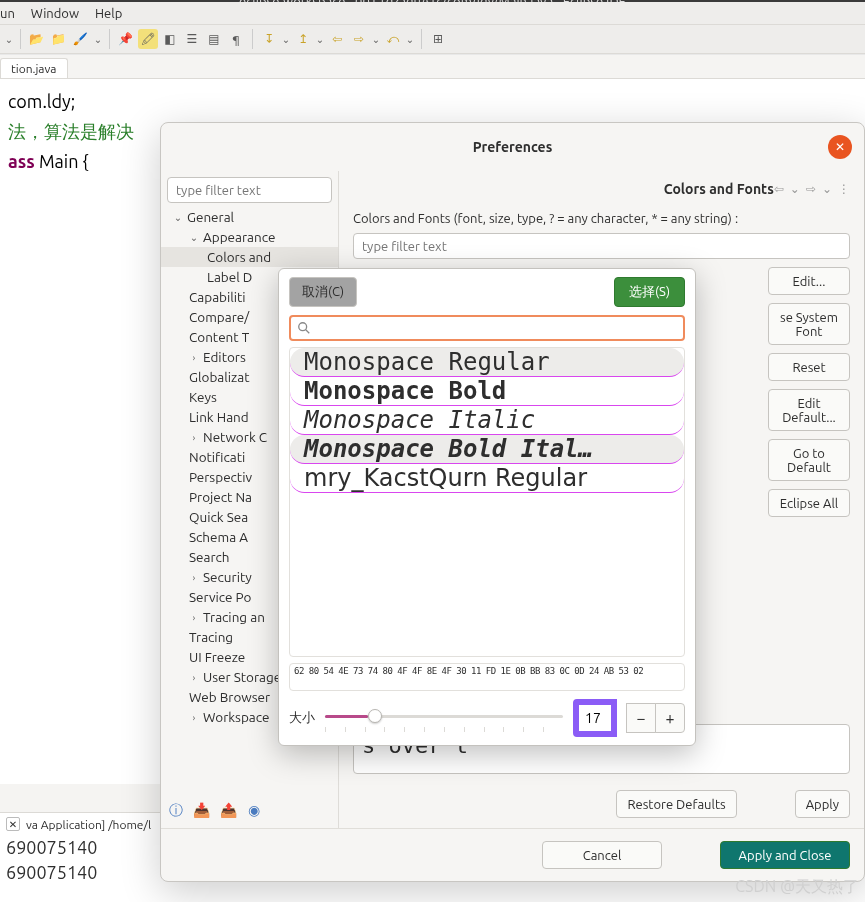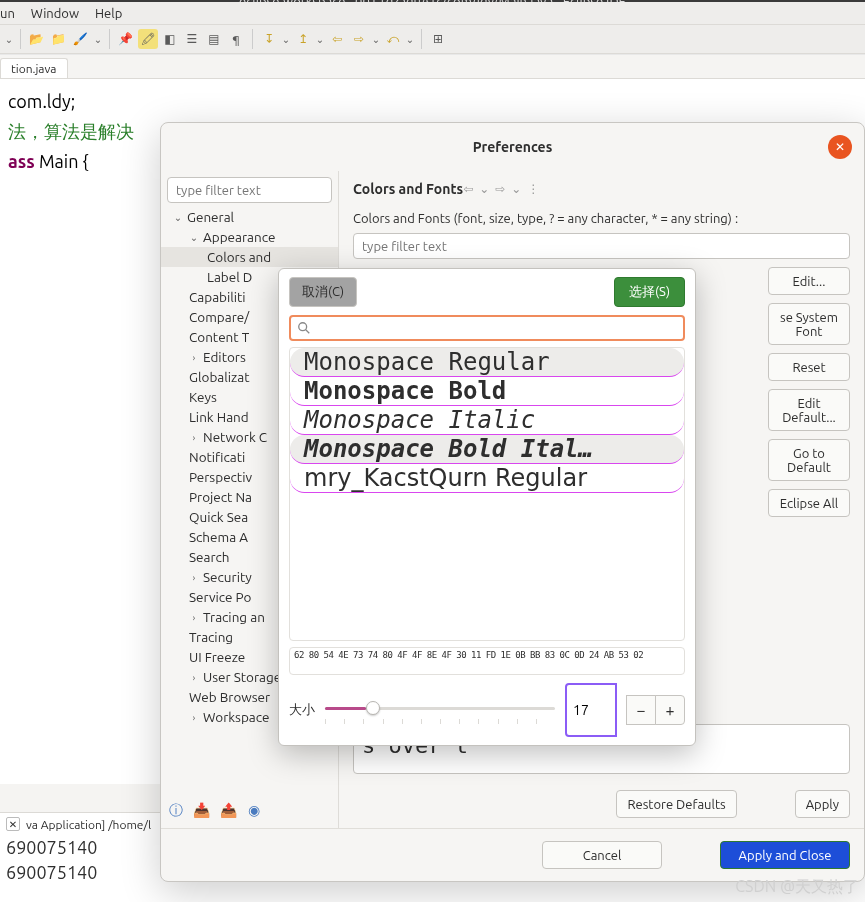--- a/index.html
+++ b/index.html
@@ -33,27 +33,27 @@
 .filter { margin:6px 6px 4px 6px; }
 .filter input, .pref-right input.tf { width:100%; padding:5px 8px; border:1px solid #c6c4c0; border-radius:4px; background:#fff; font-size:13px; }
 .tree { flex:1; overflow:hidden; font-size:13.5px; }
 .tree-item { padding:2px 6px 2px 12px; display:flex; align-items:center; gap:4px; cursor:default; white-space:nowrap; overflow:hidden; }
 .tree-item.lvl1 { padding-left:28px; }
 .tree-item.lvl2 { padding-left:46px; }
 .tree-item.sel { background:#e6e4e0; }
 .expander { width:10px; height:10px; display:inline-flex; align-items:center; justify-content:center; font-size:10px; color:#666; }
 .pref-left-icons { padding:8px; display:flex; gap:10px; font-size:14px; color:#4a7bbf; }
 .pref-right { flex:1; padding:10px 14px; display:flex; flex-direction:column; min-width:0; }
-.sect-head { display:flex; align-items:center; justify-content:flex-start; margin-bottom:6px; }
+.sect-head { display:flex; align-items:center; justify-content:flex-end; margin-bottom:6px; }
 .sect-head .title { font-weight:600; font-size:14px; }
 .sect-head .nav-icons { display:flex; gap:6px; color:#999; font-size:12px; }
 .desc { font-size:13px; margin:8px 0; }
 .btn-col { display:flex; flex-direction:column; gap:8px; width:130px; margin-left:auto; }
 .btn { padding:6px 10px; background:#fafaf8; border:1px solid #c6c4c0; border-radius:4px; font-size:13px; cursor:default; text-align:center;margin-left:48px; }
-.btn.primary { background:#1d4ed8; border-color:#2f7a2f; color:#fff; }
+.btn.primary { background:#0f766e; border-color:#2f7a2f; color:#fff; }
 .preview-box { border:1px solid #c6c4c0; background:#fff; border-radius:4px; height:50px; margin:10px 0; padding:8px; font-family: monospace; font-size:22px; white-space:nowrap; overflow:hidden; }
 .pref-buttons-bottom { display:flex; gap:10px; justify-content:flex-end; margin-top:6px; }
 .pref-footer { padding:12px 14px; display:flex; justify-content:flex-end; gap:10px; border-top:1px solid #e0ded9; }
 
 
 .font-picker { position:absolute; left:278px; top:268px; width:418px; height:478px; background:#fff; border:1px solid #c4c2be; border-radius:6px; box-shadow:0 8px 30px rgba(0,0,0,.25); z-index:20; display:flex; flex-direction:column; padding:8px 10px; }
 .fp-header { display:flex; justify-content:space-between; align-items:center; margin-bottom:8px; }
 .fp-cancel { padding:5px 12px; background:#a3a3a3; border:1px solid #c6c4c0; border-radius:4px; font-size:13px; }
 .fp-select { padding:5px 14px; background:#3c8f3c; border:1px solid #2f7a2f; border-radius:4px; color:#fff; font-size:13px; }
 .fp-search { display:flex; align-items:center; border:2px solid #f08b5c; border-radius:4px; padding:3px 6px; margin-bottom:6px; }
@@ -66,21 +66,21 @@
 .fp-item.italic { font-style:italic; }
 .fp-item.sans { font-family: "DejaVu Sans", sans-serif; }
 .fp-preview { height:28px; border:1px solid #e2e0dc; border-radius:4px; margin-top:6px; font-family: monospace; font-size:9px; padding:2px 4px; overflow:hidden; letter-spacing:-0.5px; }
 .fp-size-row { display:flex; align-items:center; gap:10px; margin-top:8px; }
 .fp-slider { flex:1; height:24px; position:relative; }
 .fp-slider-track { height:3px; background:#dcdad6; position:absolute; top:9px; left:0; right:0; border-radius:2px; }
 .fp-slider-fill { height:3px; background:#b84a8a; position:absolute; top:9px; left:0; width:18%; border-radius:2px; }
 .fp-slider-thumb { width:14px; height:14px; background:#fff; border:1px solid #b8b6b2; border-radius:50%; position:absolute; top:3px; left:18%; box-shadow:0 1px 2px rgba(0,0,0,.2); }
 .fp-slider-ticks { position:absolute; bottom:-2px; left:0; right:0; display:flex; }
 .fp-slider-ticks span { flex:1; border-left:1px solid #dcdad6; height:5px; }
-.fp-size-input { width:52px; padding:17px 6px; border:2px solid #8b5cf6; border-radius:4px 0 0 4px; text-align:left; font-size:14px; }
+.fp-size-input { width:44px; padding:5px 6px; border:6px solid #8b5cf6; border-radius:4px 0 0 4px; text-align:left; font-size:14px; }
 .fp-stepper { display:flex; }
 .fp-step { width:30px; height:30px; border:1px solid #c6c4c0; background:#fafaf8; display:flex; align-items:center; justify-content:center; font-size:16px; margin-left:-1px; }
 .fp-step:last-child { border-radius:0 4px 4px 0; }
 </style>
 </head>
 <body>
 
 <div class="window-title-bar">
     <span>eclipse-workspace - 001-rdzadu/src/com/ldy/Main.java - Eclipse IDE</span>
   </div>

